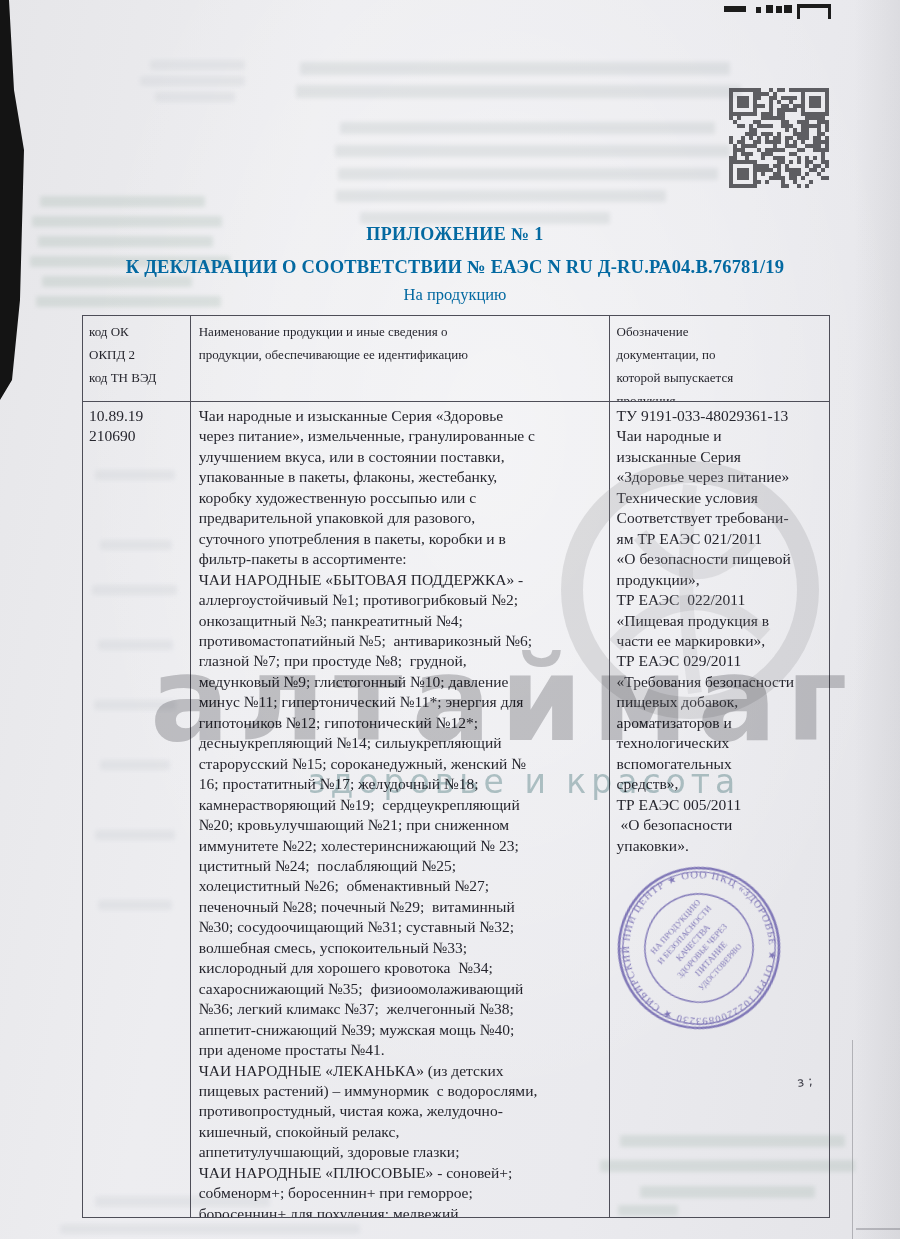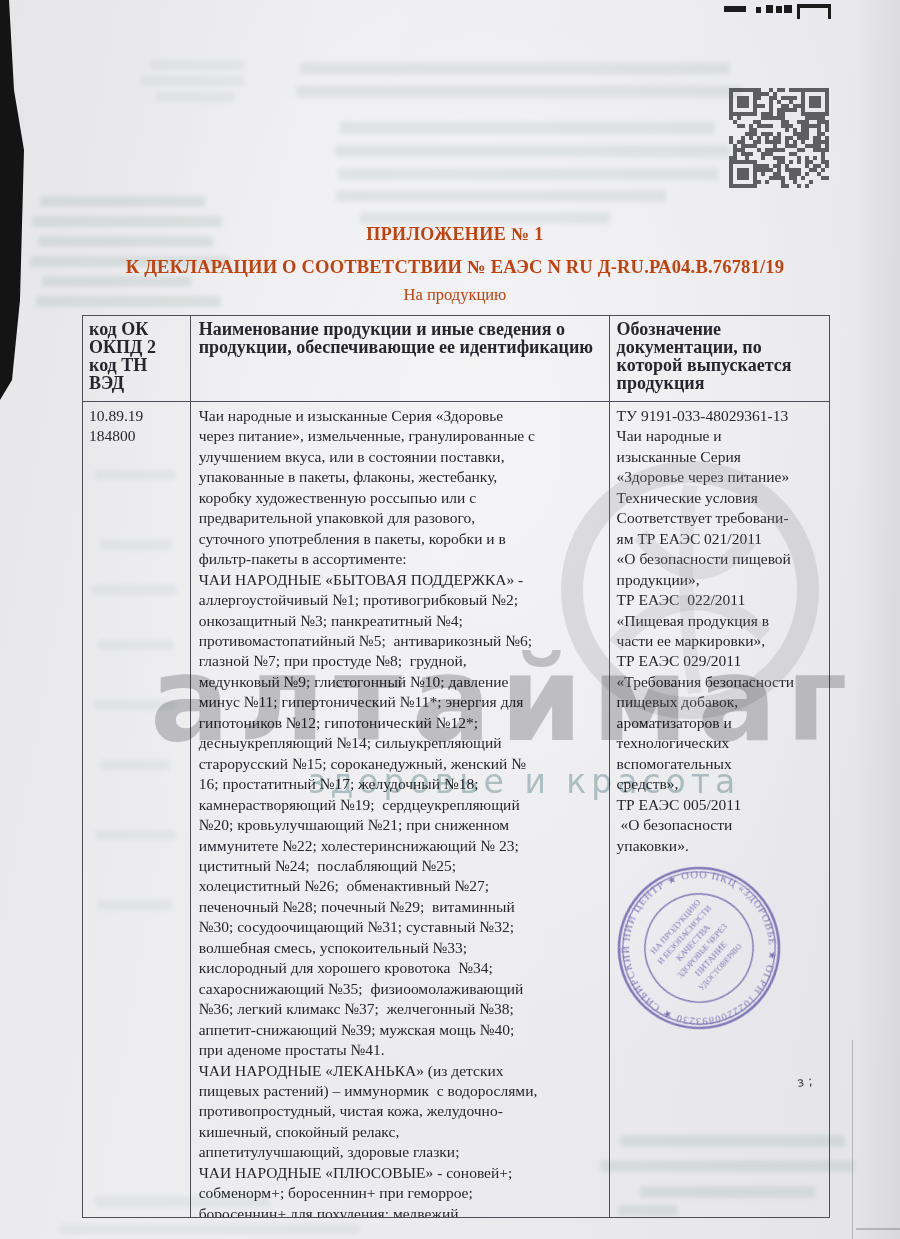--- a/index.html
+++ b/index.html
@@ -32,37 +32,37 @@
     position:absolute;left:856px;top:1228px;width:44px;height:2px;
     background:rgba(80,80,90,.3);
   }
   
   .scanmark{position:absolute;background:#1c1c1c;}
   .scanmark-bracket{
     position:absolute;left:797px;top:4px;width:28px;height:11px;
     border-top:4px solid #1c1c1c;border-left:3px solid #1c1c1c;border-right:3px solid #1c1c1c;
   }
   
-  .title-block{position:absolute;left:90px;top:224px;width:730px;text-align:center;color:#c2410c;}
+  .title-block{position:absolute;left:90px;top:224px;width:730px;text-align:center;color:#0369a1;}
   .t1{font-size:18px;font-weight:bold;letter-spacing:.4px;}
   .t2{font-size:18.5px;font-weight:bold;margin-top:12px;letter-spacing:.2px;}
   .t3{font-size:16.5px;margin-top:7px;}
   
   .doc-table{
     position:absolute;left:82px;top:315px;width:748px;height:903px;
     border:1.8px solid #4e4e58;box-sizing:border-box;
     color:#26262e;
   }
   .hdr{display:flex;height:86px;border-bottom:1.8px solid #4e4e58;box-sizing:border-box;}
   .bdy{display:flex;height:815px;box-sizing:border-box;}
   .c1{width:108px;box-sizing:border-box;border-right:1.8px solid #4e4e58;padding:4px 6px;}
   .c2{width:420px;box-sizing:border-box;border-right:1.8px solid #4e4e58;padding:4px 8px;}
   .c3{width:220px;box-sizing:border-box;padding:4px 7px;}
   .cell-pre{white-space:pre-wrap;overflow:hidden;}
-  .hdr .cell-pre{font-weight:bold;font-size:18px;line-height:18px;}
+  .hdr .cell-pre{font-weight:normal;font-size:13px;line-height:23px;}
   .bdy .cell-pre{font-size:15.5px;line-height:20.45px;}
   
   .wm-text{
     position:absolute;left:150px;top:630px;width:760px;
     font-family:"DejaVu Sans", sans-serif;font-weight:bold;
     font-size:118px;letter-spacing:9px;color:#808085;opacity:.42;
     mix-blend-mode:multiply;pointer-events:none;z-index:5;white-space:nowrap;
   }
   .wm-sub{
     position:absolute;left:308px;top:762px;width:400px;
@@ -787,21 +787,21 @@
 код ТН ВЭД</div>
     <div class="c2 cell-pre">Наименование продукции и иные сведения о
 продукции, обеспечивающие ее идентификацию</div>
     <div class="c3 cell-pre">Обозначение
 документации, по
 которой выпускается
 продукция</div>
   </div>
   <div class="bdy">
     <div class="c1 cell-pre">10.89.19
-184800</div>
+210690</div>
     <div class="c2 cell-pre">Чаи народные и изысканные Серия «Здоровье
 через питание», измельченные, гранулированные с
 улучшением вкуса, или в состоянии поставки,
 упакованные в пакеты, флаконы, жестебанку,
 коробку художественную россыпью или с
 предварительной упаковкой для разового,
 суточного употребления в пакеты, коробки и в
 фильтр-пакеты в ассортименте:
 ЧАИ НАРОДНЫЕ «БЫТОВАЯ ПОДДЕРЖКА» -
 аллергоустойчивый №1; противогрибковый №2;

